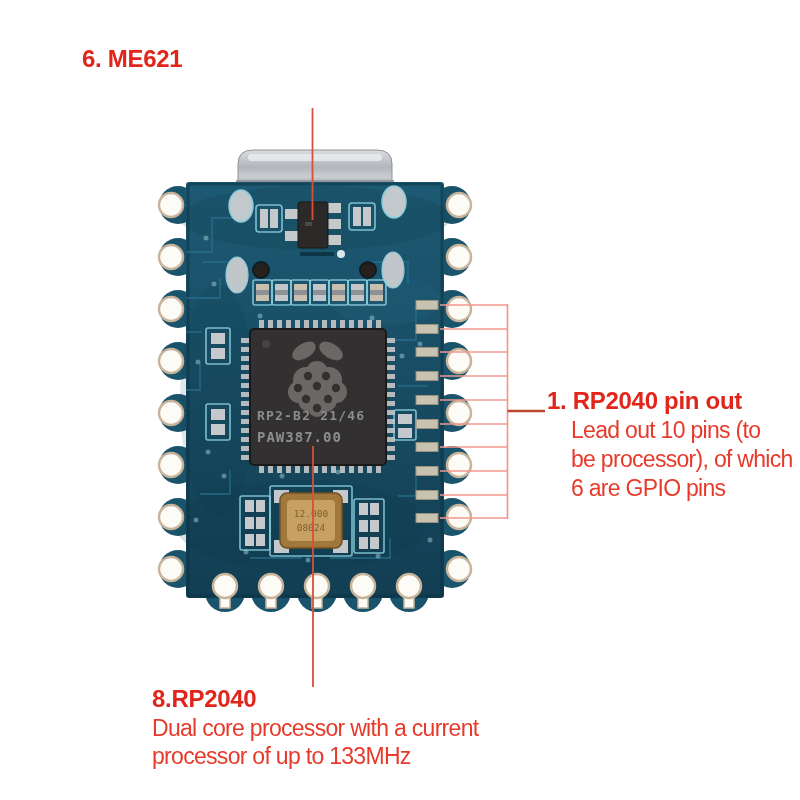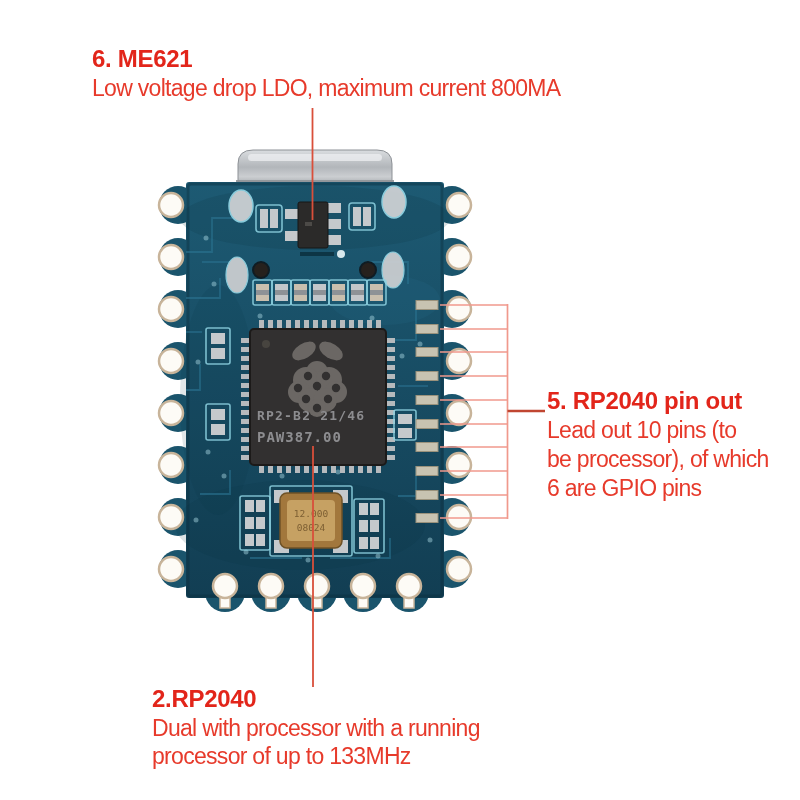--- a/index.html
+++ b/index.html
@@ -20,23 +20,23 @@
   .scene{position:absolute;left:0;top:0;width:800px;height:800px;}
   .note{position:absolute;z-index:5;}
   .note .h{
     font-size:24px;font-weight:700;line-height:30px;
     letter-spacing:-0.3px;color:var(--annotation_heading);white-space:nowrap;
   }
   .note .t{
     font-size:23px;font-weight:400;line-height:28px;
     letter-spacing:-0.7px;color:var(--annotation_body);white-space:nowrap;
   }
-  #note-top{left:92px;top:44px;}
+  #note-top{left:82px;top:44px;}
   #note-right{left:547px;top:386px;}
-  #note-right .t{line-height:29px;}
+  #note-right .t{line-height:29px;margin-left:24px;}
   #note-bottom{left:152px;top:684px;}
   .tab{fill:#1a546c;}
   .hole{fill:#fdfbf6;stroke:#c8b49a;stroke-width:2.5;}
   .slot{fill:#fdfbf6;stroke:#c8b49a;stroke-width:1.5;}
   .silk{fill:none;stroke:var(--silkscreen);stroke-width:1.6;opacity:.85;}
   .pad{fill:#c5c9cc;}
   .trace{fill:none;stroke:#2c7492;stroke-width:1.8;opacity:.6;}
 </style>
 </head>
 <body>
@@ -359,27 +359,26 @@
         <line x1="440" y1="495" x2="507.5" y2="495" style="stroke:var(--callout_line)" stroke-width="1.6"></line>
         <line x1="440" y1="518" x2="507.5" y2="518" style="stroke:var(--callout_line)" stroke-width="1.6"></line>
       </g>
     <line x1="507.5" y1="304" x2="507.5" y2="519" style="stroke:var(--callout_line)" stroke-width="1.7"></line>
     <line x1="507.5" y1="411" x2="545" y2="411" style="stroke:var(--callout_line_strong)" stroke-width="2.4"></line>
   </g>
 </svg>
 
 <div class="note" id="note-top">
   <div class="h">6. ME621</div>
-  <div class="t">Low voltage drop LDO, maximum current 800MA</div>
 </div>
 
 <div class="note" id="note-right">
-  <div class="h">5. RP2040 pin out</div>
+  <div class="h">1. RP2040 pin out</div>
   <div class="t">Lead out 10 pins (to</div>
   <div class="t">be processor), of which</div>
   <div class="t">6 are GPIO pins</div>
 </div>
 
 <div class="note" id="note-bottom">
-  <div class="h">2.RP2040</div>
-  <div class="t">Dual with processor with a running</div>
+  <div class="h">8.RP2040</div>
+  <div class="t">Dual core processor with a current</div>
   <div class="t">processor of up to 133MHz</div>
 </div>
 
 </body></html>

